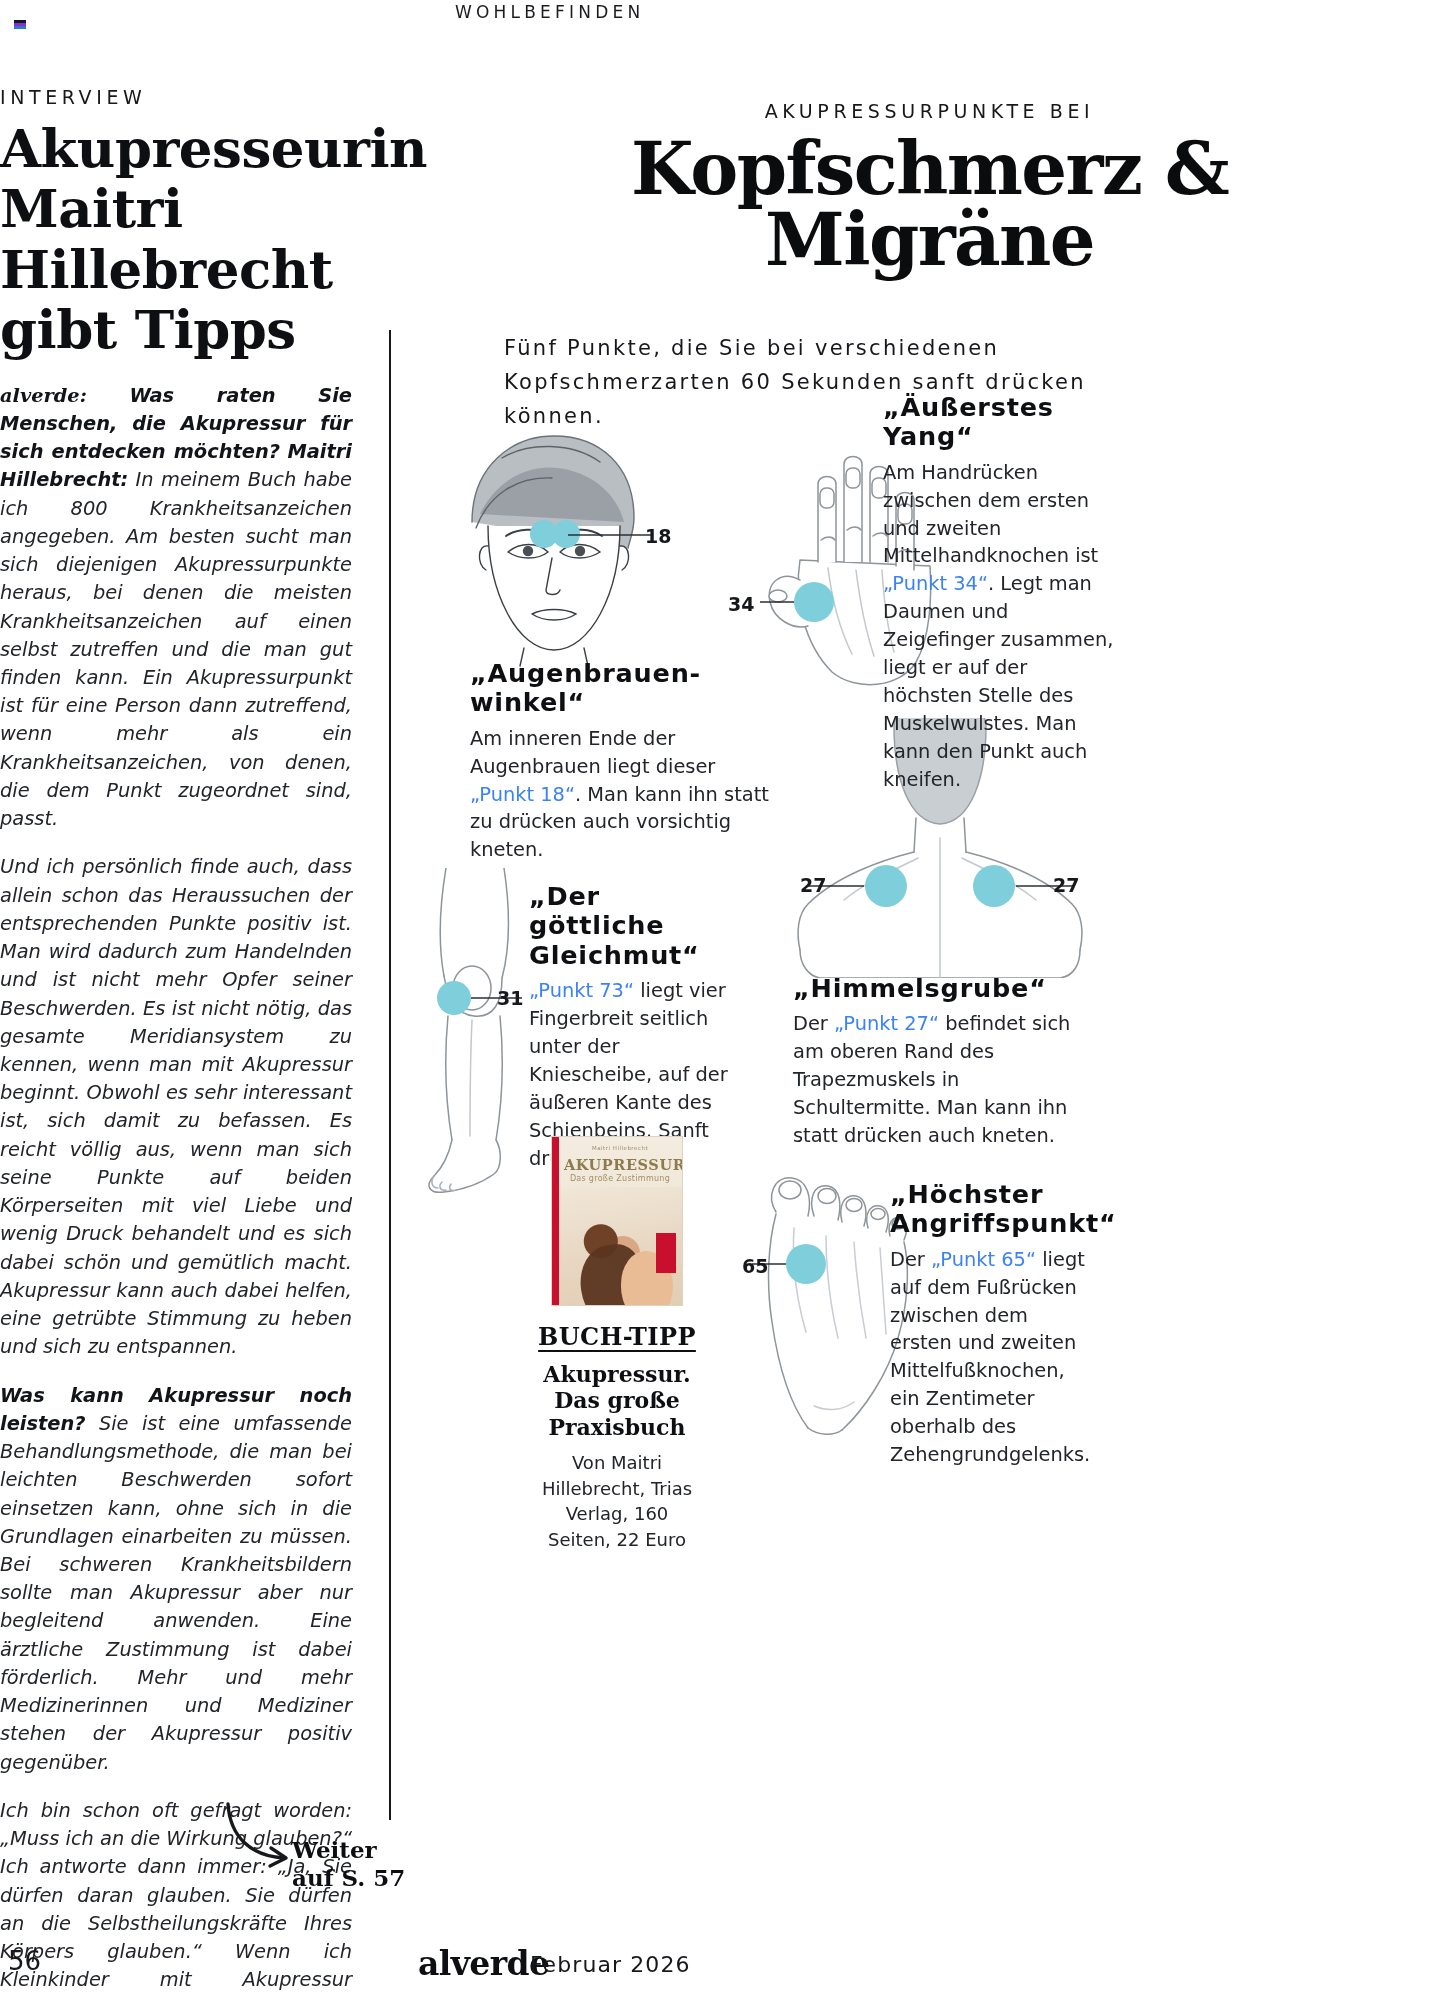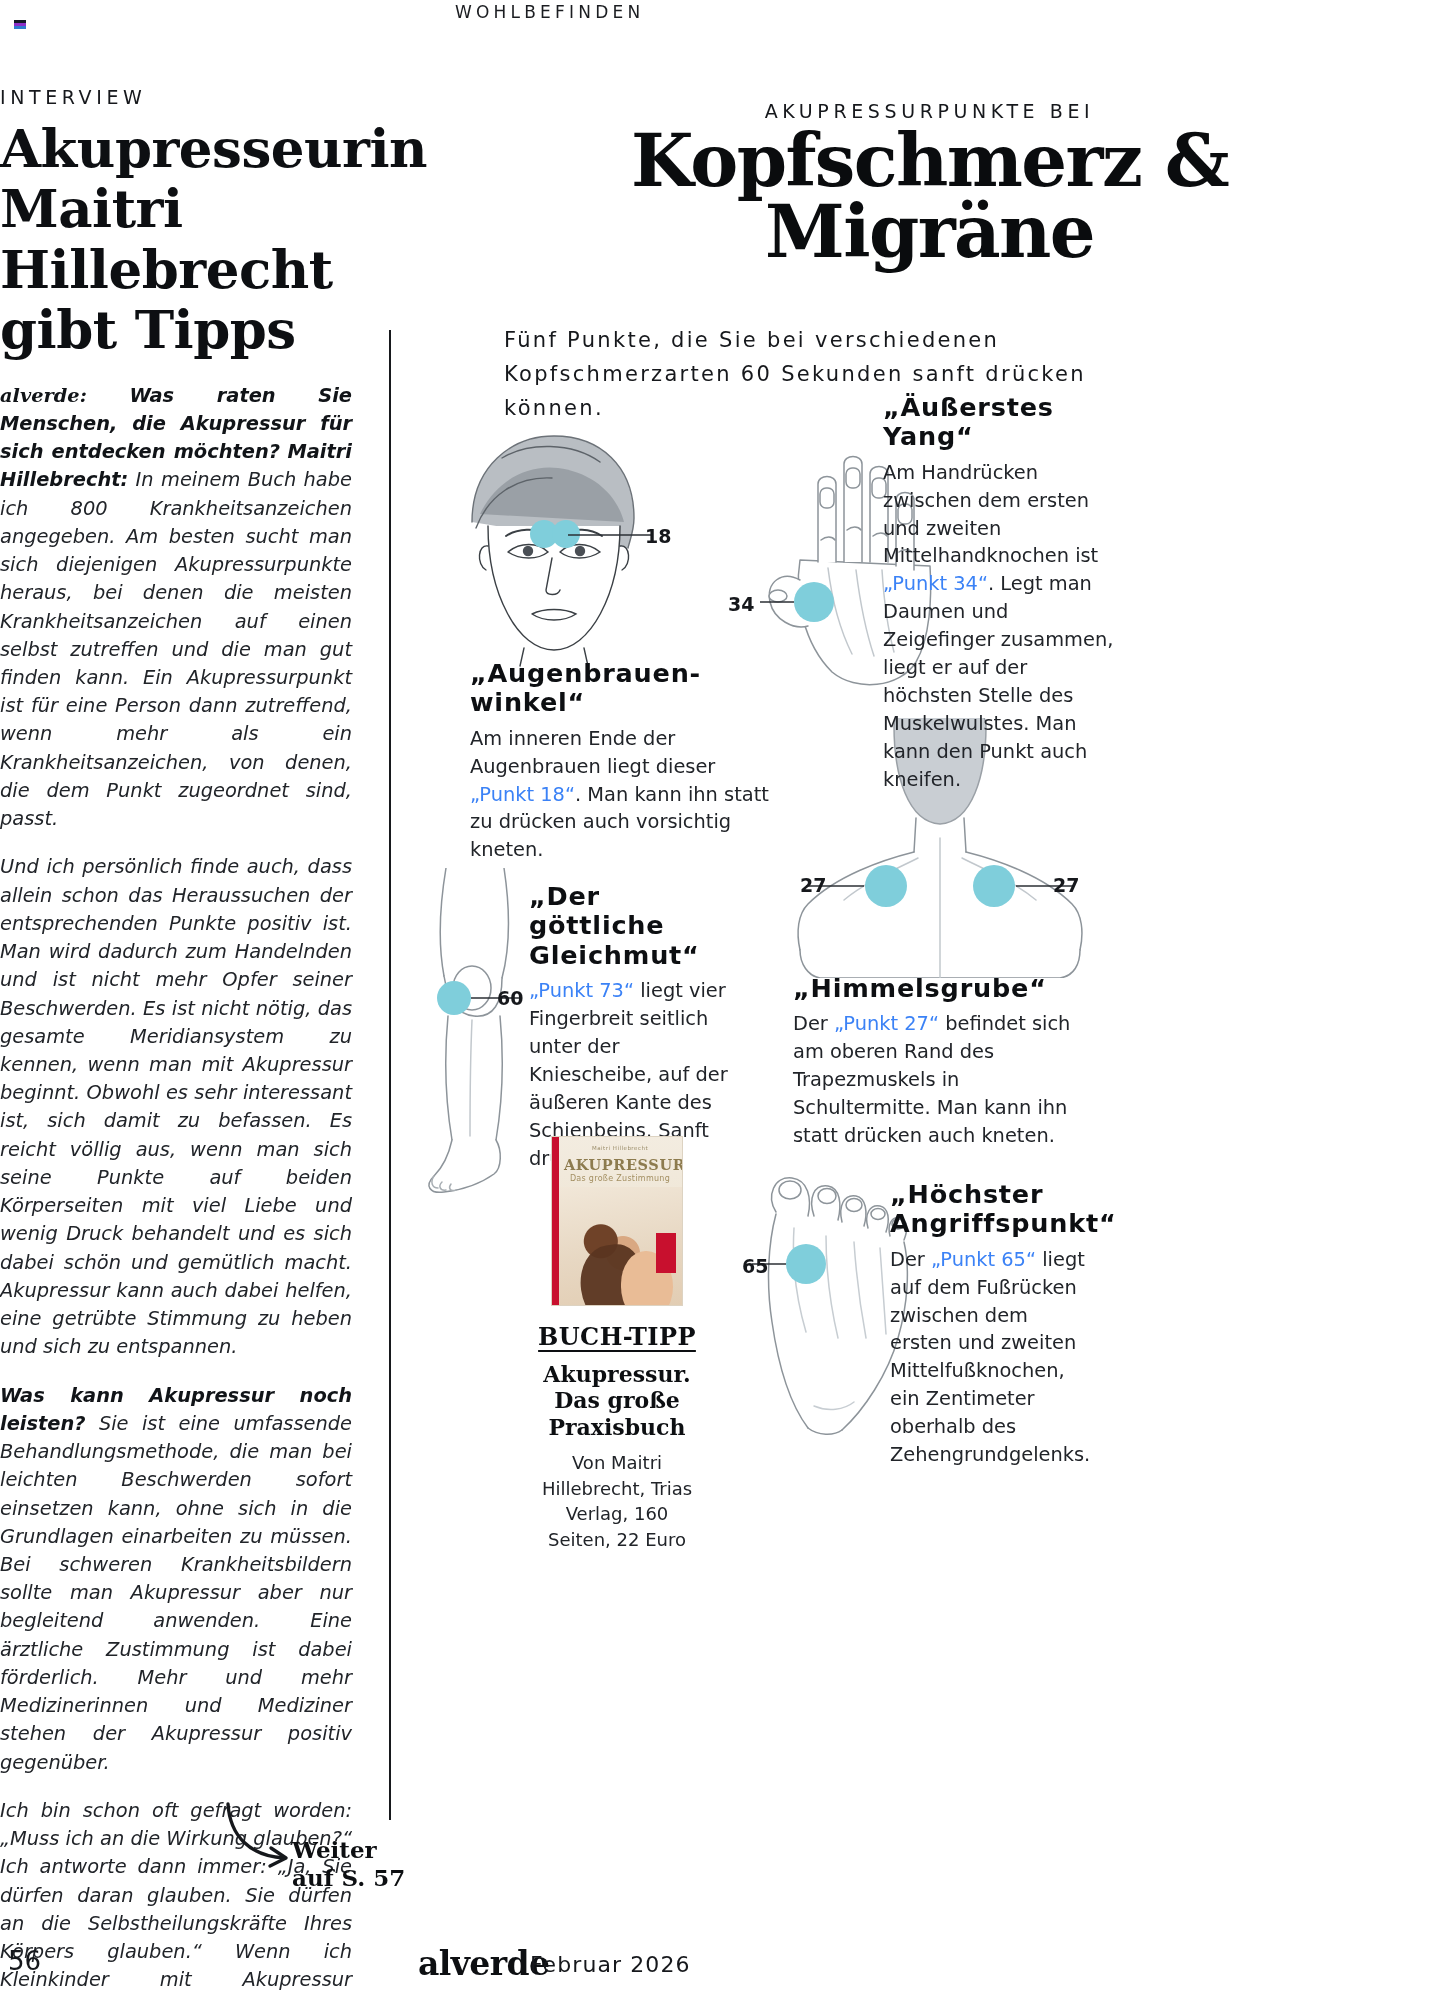--- a/index.html
+++ b/index.html
@@ -88,21 +88,21 @@
   }
 
   
   .r-kicker{
     text-align:center;font-size:19px;letter-spacing:4.6px;
     color:#16181c;margin:14px 0 4px 0;
   }
   .r-title{
     font-family:"DejaVu Serif", serif;font-weight:700;
     text-align:center;font-size:72px;line-height:0.98;
-    letter-spacing:-1.6px;color:#0a0c0e;margin:4px;
+    letter-spacing:-1.6px;color:#0a0c0e;margin:12px;
   }
   .r-title span{display:block;}
   .r-intro{
     margin:56px 0 0 84px;width:620px;
     font-size:21px;line-height:1.62;letter-spacing:2.3px;
     color:#16181c;
   }
 
   
   .pt-h{
@@ -339,21 +339,21 @@
         <path d="M16 308 C12 314, 14 320, 20 320" stroke="#a8aeb3"></path>
         <path d="M24 314 C20 318, 22 323, 28 322" stroke="#a8aeb3"></path>
         <path d="M33 316 C30 320, 32 324, 38 322" stroke="#a8aeb3"></path>
       </g>
 
       <circle class="dot" cx="36" cy="130" r="17"></circle>
 
       <path class="leader" d="M53 130 L104 130"></path>
     </svg>
   </div>
-  <div class="num" style="left:497px;top:987px;">60</div>
+  <div class="num" style="left:497px;top:987px;">31</div>
 
   <div class="art" style="left:790px;top:718px;">
     <svg width="300" height="260" viewBox="0 0 300 260">
       <g stroke="#8d949a" stroke-width="1.5" fill="#fff" stroke-linecap="round" stroke-linejoin="round">
 
         <path d="M104 8 C104 -26, 196 -26, 196 8 C196 58, 182 104, 150 106 C118 104, 104 58, 104 8" fill="#c9ced3" stroke="#9aa0a6"></path>
 
         <path d="M126 100 L124 134"></path>
         <path d="M174 100 L176 134"></path>
 

